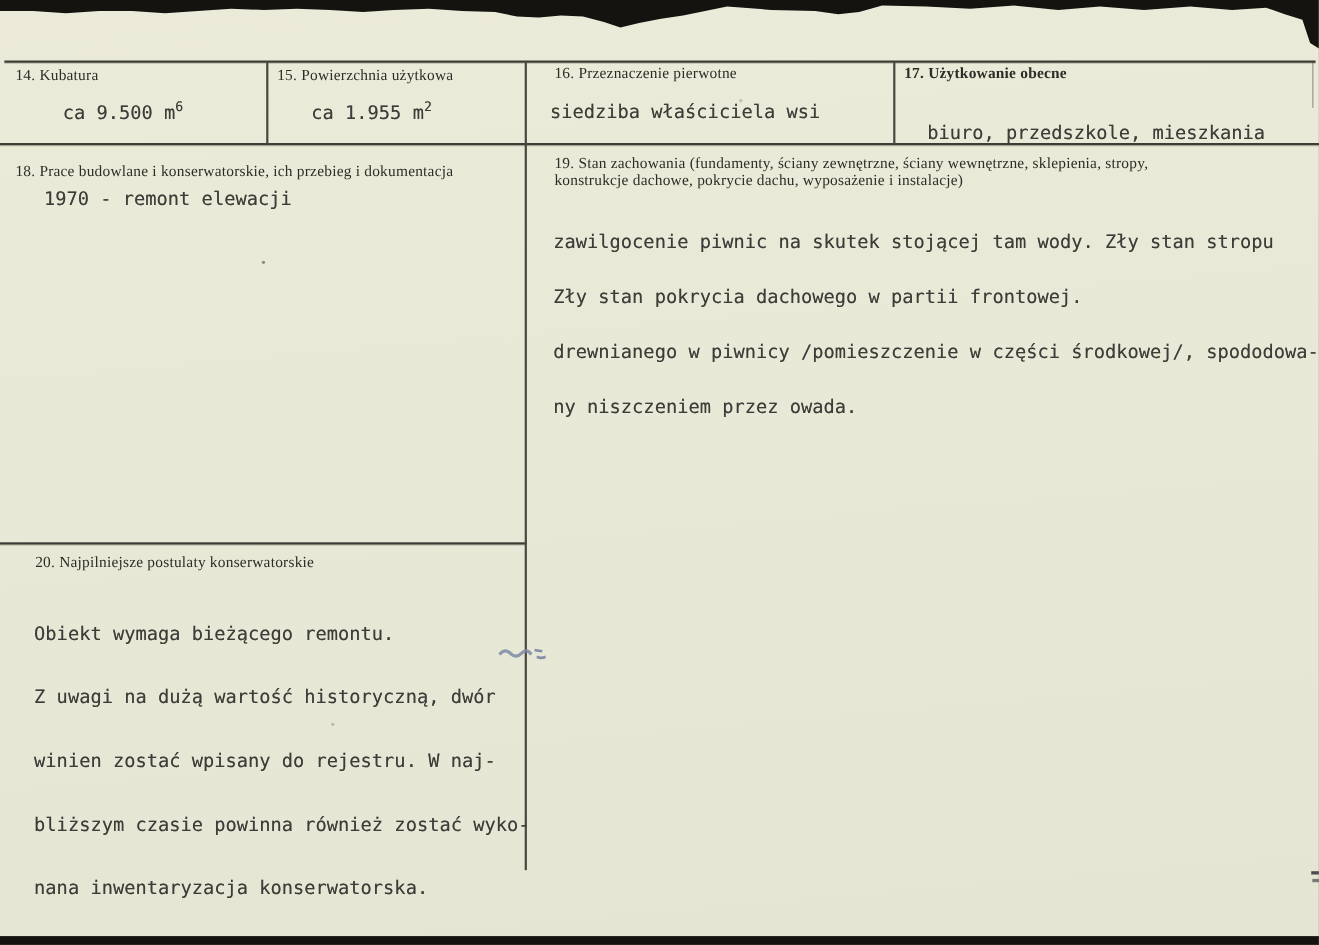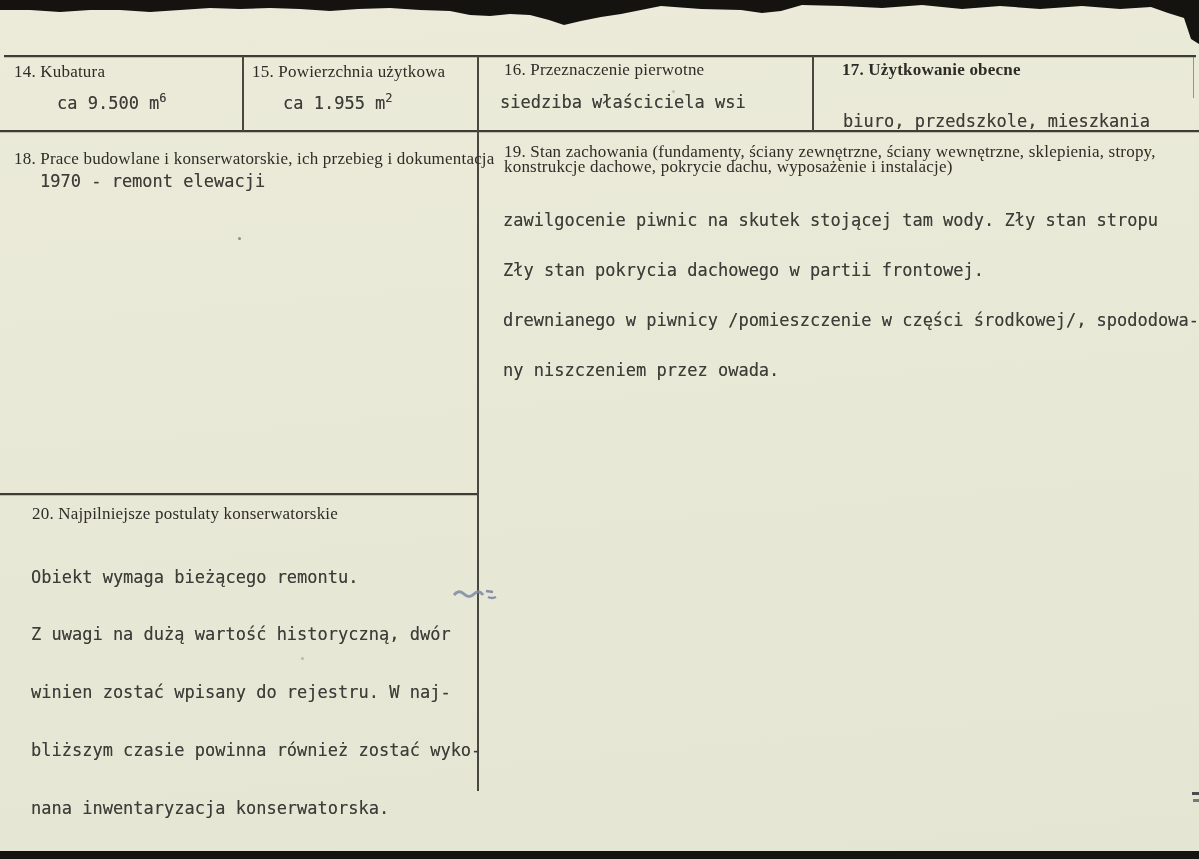--- a/index.html
+++ b/index.html
@@ -9,23 +9,23 @@
     font-family:"DejaVu Sans Mono",monospace;
   }
   .typed{
     position:absolute;font-family:"DejaVu Sans Mono",monospace;
     color:#3d3c38;font-size:17px;white-space:pre;
     text-shadow:0 0 0.6px rgba(61,60,56,0.55);
   }
   .typed .line{display:block;}
   .plabel{
     position:absolute;font-family:"Liberation Serif",serif;
-    color:#2e2c26;font-size:17px;white-space:pre;letter-spacing:0.2px;
+    color:#2e2c26;font-size:14px;white-space:pre;letter-spacing:0.2px;
   }
-  .plabel.bold{font-weight:bold;margin-left:20px;}
+  .plabel.bold{font-weight:bold;}
   .hline{position:absolute;height:2px;background:#3e3c34;
     box-shadow:0 1px 0 rgba(62,60,52,0.25);}
   .vline{position:absolute;width:2px;background:#4a473f;}
   .sup{font-size:12px;position:relative;top:-7px;}
   .scanblack{position:absolute;background:#141310;}
   .edge-svg{position:absolute;left:0;top:0;}
   .artifact-svg{position:absolute;}
   .speck{position:absolute;width:3px;height:3px;border-radius:50%;background:rgba(70,68,60,0.55);}
   .edge-mark{position:absolute;background:#4c4c4e;}
   .leading-tight{line-height:16.6px;}

